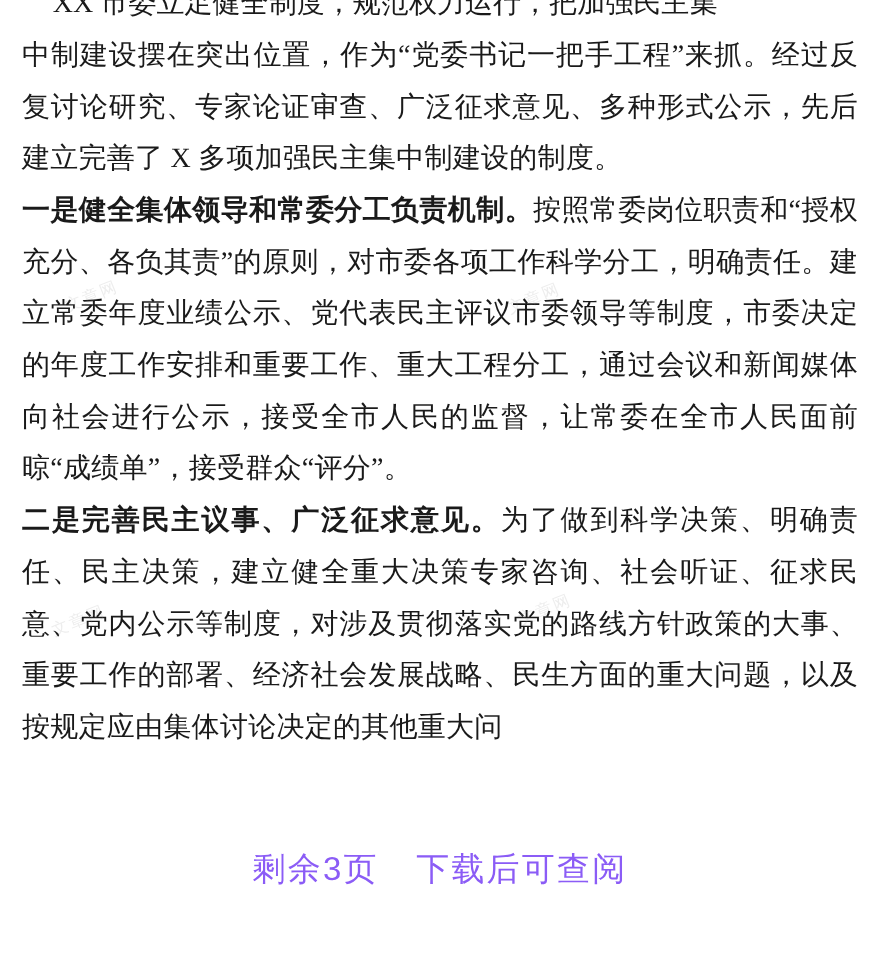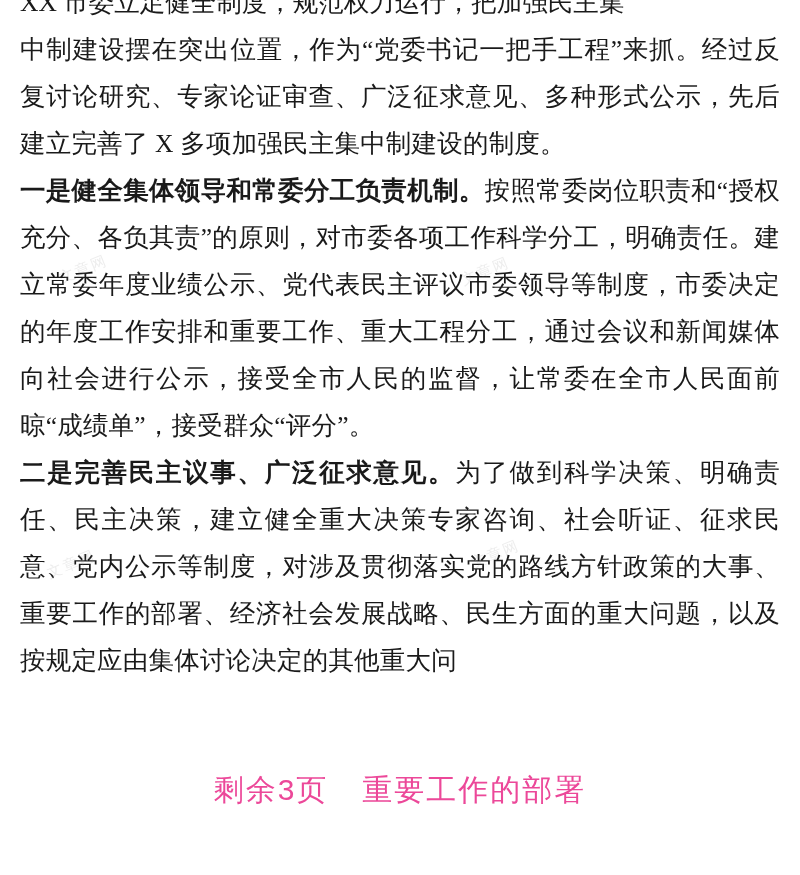--- a/index.html
+++ b/index.html
@@ -41,20 +41,21 @@
     text-indent: 0;
   }
   .bold-lead {
     font-weight: bold;
   }
   .clip-top {
     
     position: relative;
     height: 26px;
     overflow: hidden;
+    margin-left: 28px;
   }
   .clip-top .inner {
     position: absolute;
     left: 0;
     top: -21px;
     width: 760px;
     font-size: 25.5px;
     line-height: 47px;
     white-space: nowrap;
   }
@@ -83,21 +84,21 @@
     position: absolute;
     left: 0;
     top: 770px;
     width: 800px;
     text-align: center;
   }
   .footer-text {
     display: inline-block;
     font-family: "Liberation Sans", "DejaVu Sans", sans-serif;
     font-size: 30px;
-    color: #ec4899;
+    color: #8b5cf6;
     letter-spacing: 2px;
   }
   .footer-gap {
     display: inline-block;
     width: 26px;
   }
 </style>
 </head>
 <body>
 
@@ -120,16 +121,16 @@
   <div class="watermarks">
     <div class="wm wm1">文章网</div>
     <div class="wm wm2">文章网</div>
     <div class="wm wm3">文章网</div>
     <div class="wm wm4">文章网</div>
   </div>
 
   <div class="footer">
     <span class="footer-text">剩余3页</span>
     <span class="footer-gap"></span>
-    <span class="footer-text">重要工作的部署</span>
+    <span class="footer-text">下载后可查阅</span>
   </div>
 
 </div>
 
 </body></html>

